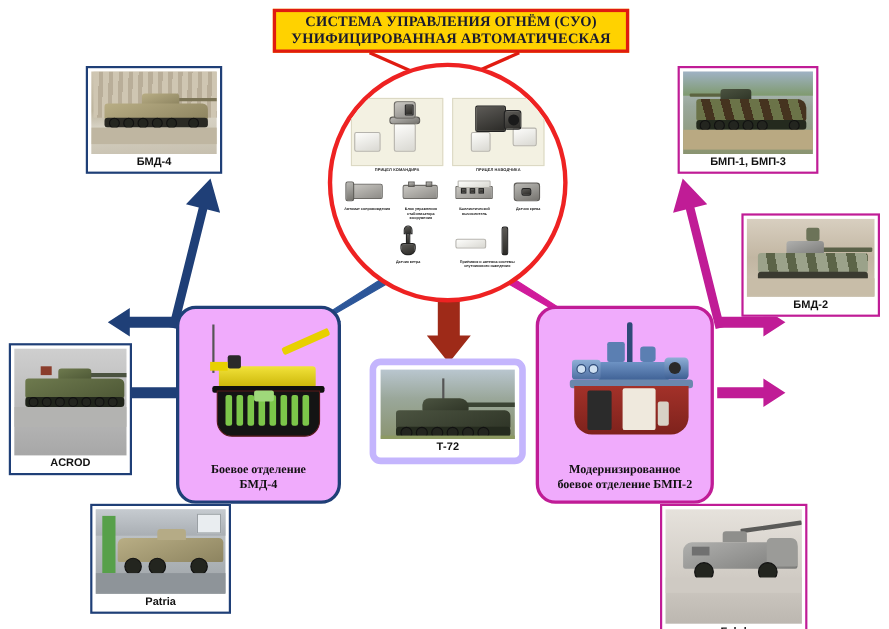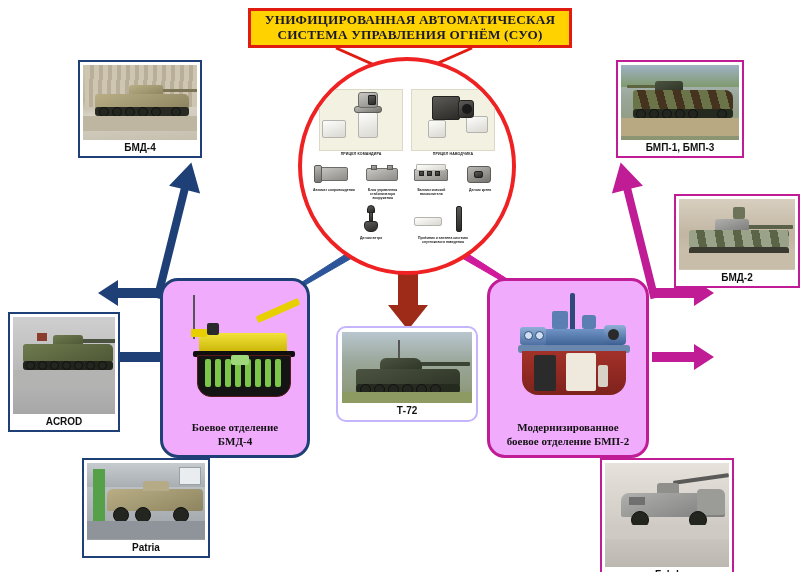--- a/index.html
+++ b/index.html
@@ -113,36 +113,36 @@
   .module.blue    { border: 3px solid #1F3F77; }
   .module.magenta { border: 3px solid #C01C96; }
   .module .mphoto { flex: 1; width: 100%; position: relative; }
   .module .mcap {
     font-family: "Liberation Serif", serif;
     font-weight: bold; font-size: 11px; color: #111;
     text-align: center; line-height: 1.22; padding-top: 3px;
   }
 
   .t72-box {
-    position: absolute; background: #ffffff; border: 2px solid #c4b5fd;
+    position: absolute; background: #ffffff; border: 6px solid #c4b5fd;
     border-radius: 10px; padding: 4px; display: flex; flex-direction: column;
   }
   .t72-box .photo { flex: 1; position: relative; overflow: hidden; }
   .t72-box .cap { text-align:center; font-size:10px; font-weight:bold; color:#111; padding-top:2px; }
 
   svg.arrows { position: absolute; left: 0; top: 0; width: 808px; height: 572px; pointer-events: none; }
 </style>
 </head>
 <body>
 
 <div id="stage">
 
   <div class="title-box">
+    <div class="title-line">СИСТЕМА УПРАВЛЕНИЯ ОГНЁМ (СУО)</div>
     <div class="title-line">УНИФИЦИРОВАННАЯ АВТОМАТИЧЕСКАЯ</div>
-    <div class="title-line">СИСТЕМА УПРАВЛЕНИЯ ОГНЁМ (СУО)</div>
   </div>
 
   <svg class="arrows" viewBox="0 0 808 572">
     <defs>
       <marker id="mk-blue" markerWidth="5" markerHeight="5" refX="2.6" refY="2.5" orient="auto">
         <path d="M0,0 L5,2.5 L0,5 Z" fill="#1F3F77"></path>
       </marker>
     </defs>
 
     <path d="M336,48 L404,78 L472,48" fill="none" stroke="#E01B10" stroke-width="3"></path>

